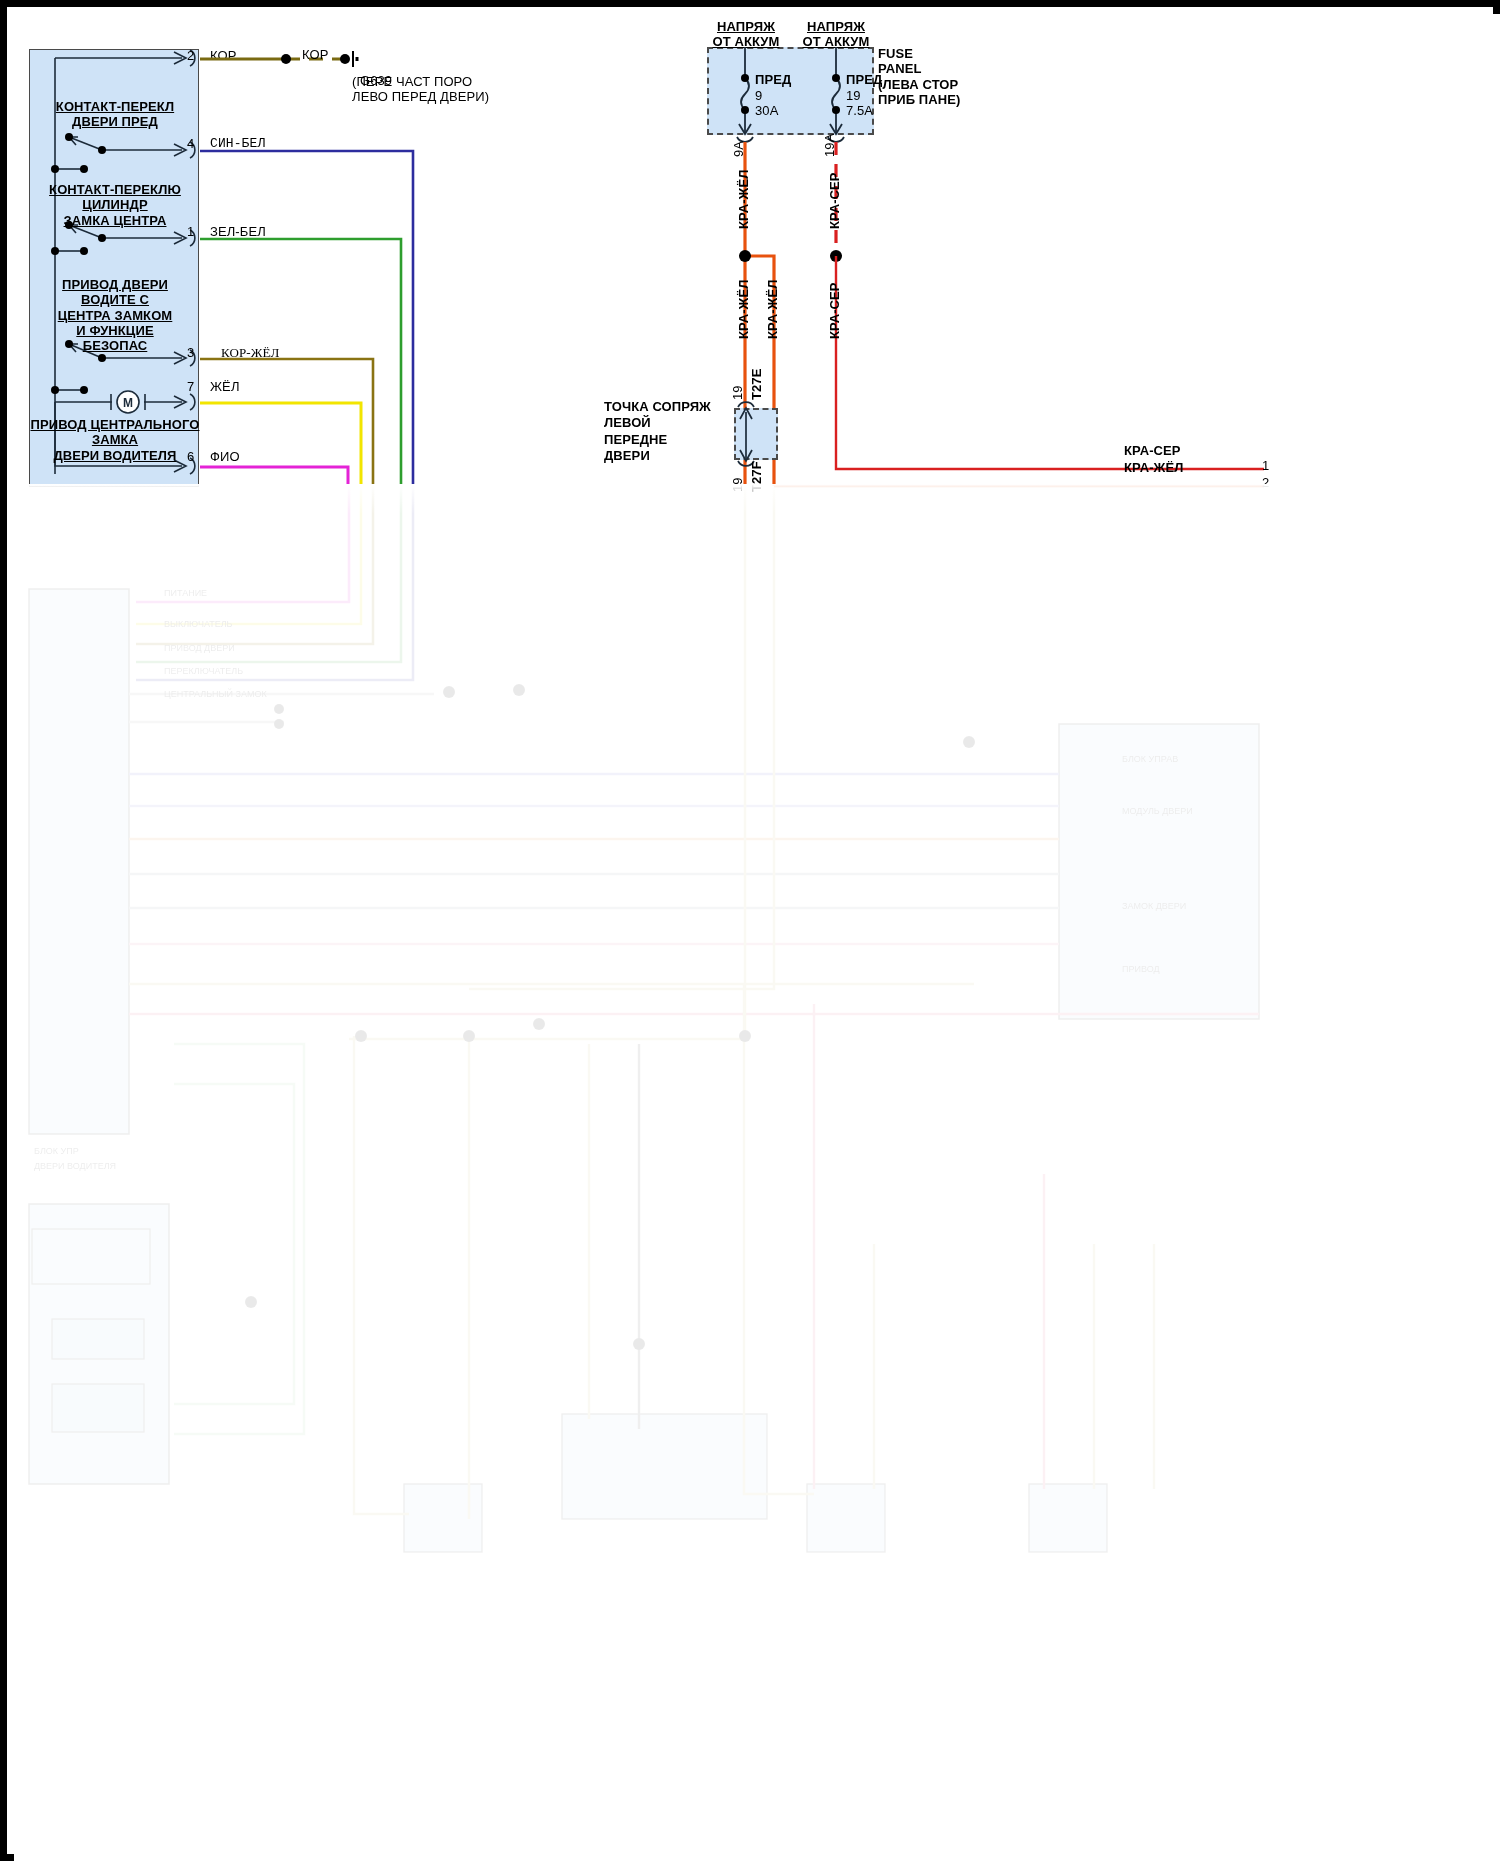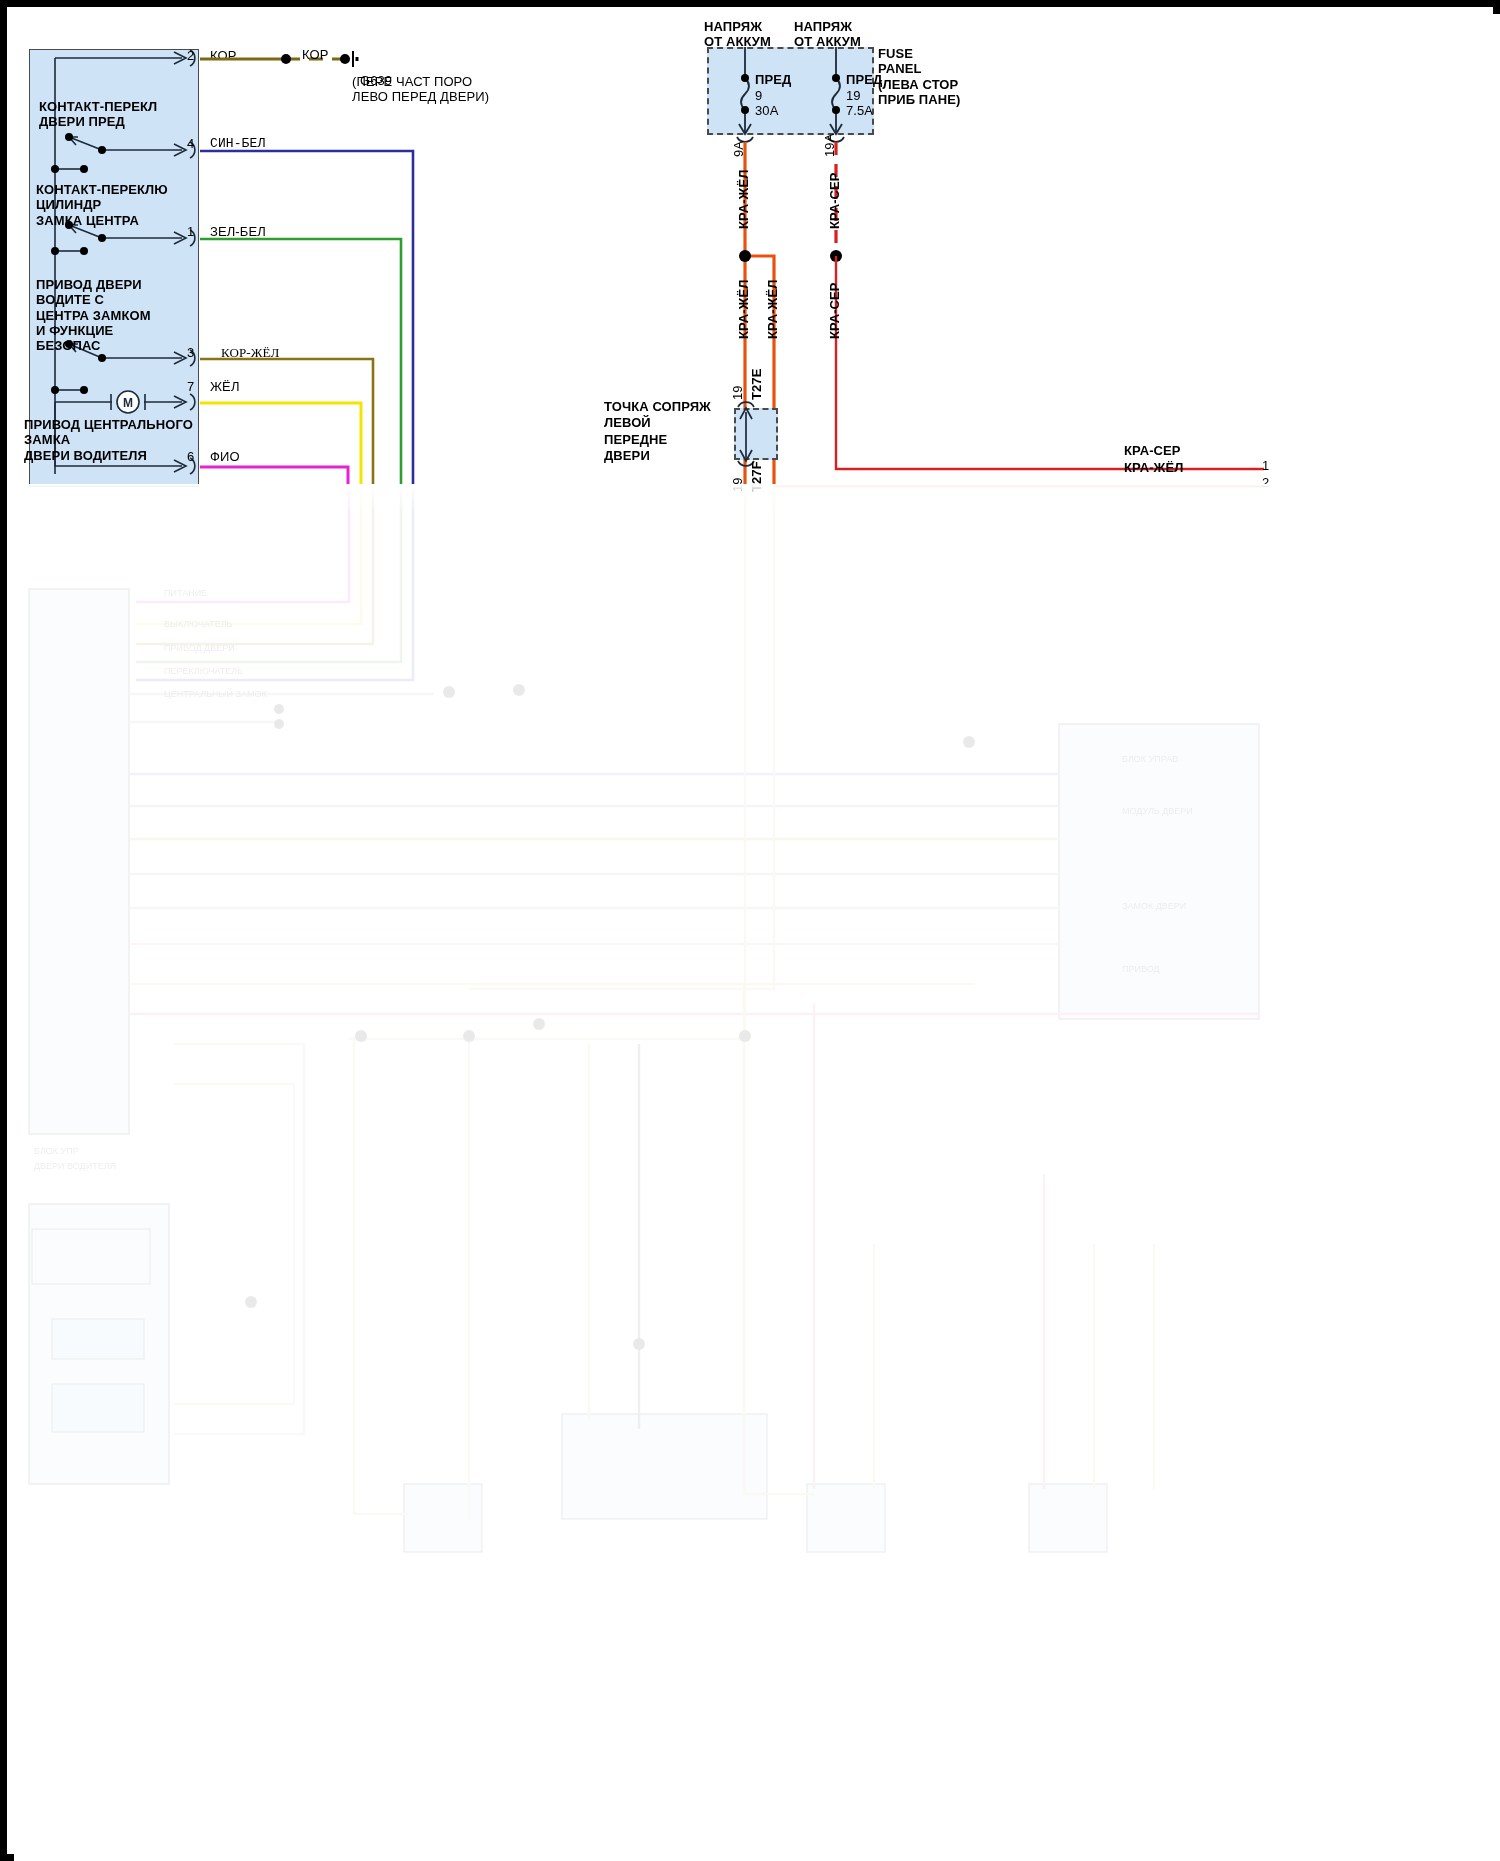--- a/index.html
+++ b/index.html
@@ -10,21 +10,21 @@
     font-family:"Liberation Sans", sans-serif;
     overflow:hidden;
   }
   
   #frame{position:absolute;left:0;top:0;width:1500px;height:1861px;
          border:7px solid #000;box-sizing:border-box;background:#fff;}
   #canvas{position:absolute;left:7px;top:7px;width:1486px;height:1847px;overflow:hidden;background:#fff;}
 
   .txt{position:absolute;font-size:13px;color:#000;white-space:pre;line-height:1.18;letter-spacing:.1px;}
   .txt.b{font-weight:bold;}
-  .ctr{}
+  .ctr{text-align:center;text-decoration:underline;}
   .rt{}
   .vert{transform:rotate(-90deg);transform-origin:left top;white-space:nowrap;}
 
   .box{position:absolute;background:#cfe3f7;border:1.5px solid #4a4a4a;box-sizing:border-box;}
   .dashbd{position:absolute;border:2px dashed #4a4a4a;box-sizing:border-box;background:#cfe3f7;}
 
   svg.ov{position:absolute;left:0;top:0;overflow:visible;}
 
   
   #lower{position:absolute;left:0;top:470px;width:1486px;height:1384px;

